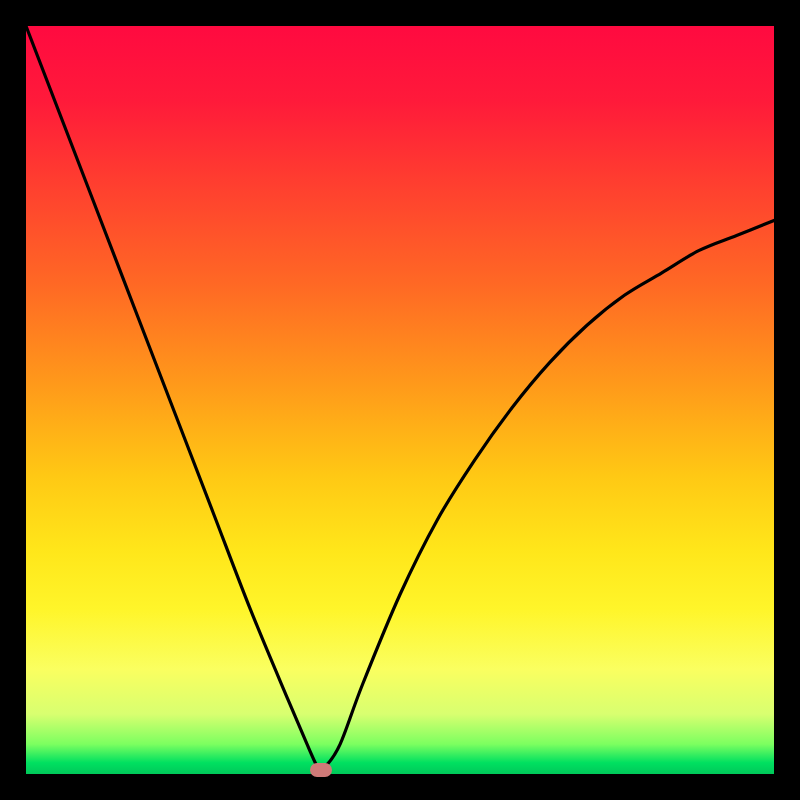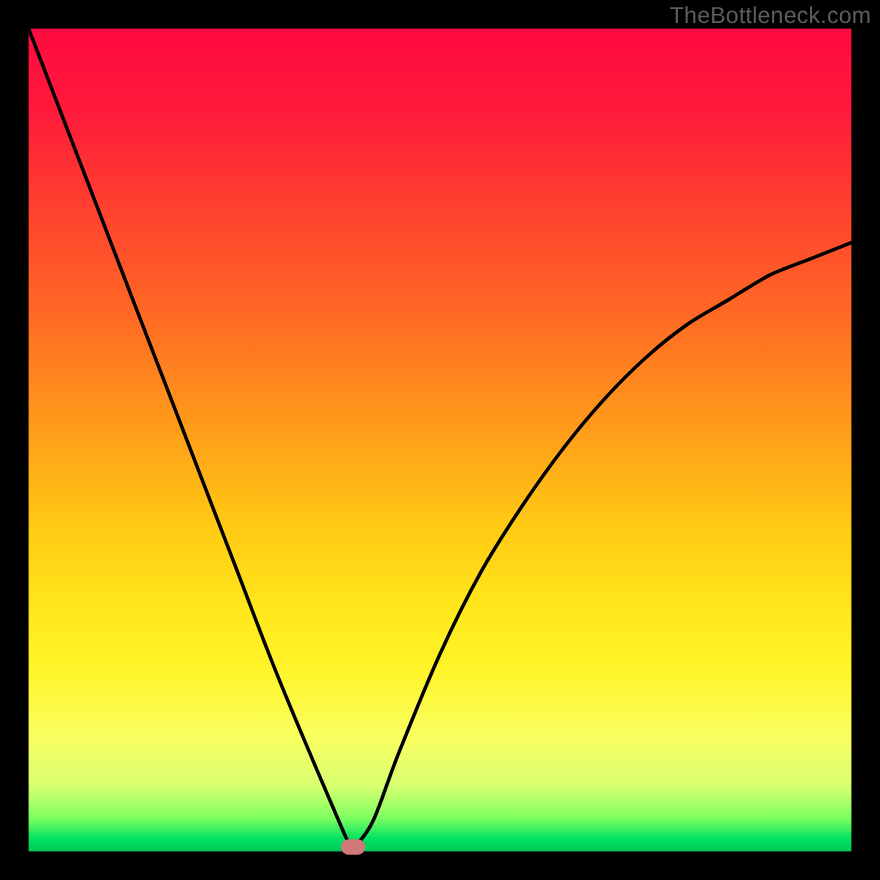--- a/index.html
+++ b/index.html
@@ -59,14 +59,13 @@
 </head>
 <body>
 
 <div class="frame">
   <div class="plot-area">
     <svg class="curve" viewBox="0 0 748 748" preserveAspectRatio="none">
       <path id="curve-path" fill="none" stroke="#000" stroke-width="3.2" stroke-linecap="round" stroke-linejoin="round" d="M 0,0 C 6.233333333333333,16.206666666666667 24.93333333333333,64.82666666666668 37.4,97.24000000000001 C 49.86666666666667,129.65333333333334 62.33333333333333,162.0666666666667 74.8,194.48000000000002 C 87.26666666666667,226.89333333333335 99.73333333333333,259.3066666666667 112.2,291.72 C 124.66666666666667,324.1333333333334 137.13333333333333,356.54666666666674 149.6,388.96000000000004 C 162.06666666666666,421.37333333333333 174.53333333333333,453.78666666666663 187,486.2 C 199.46666666666667,518.6133333333333 211.93333333333334,552.2733333333334 224.4,583.44 C 236.86666666666667,614.6066666666667 251.82666666666668,649.5133333333334 261.8,673.2 C 271.77333333333337,696.8866666666667 279.25333333333333,714.3399999999999 284.24,725.56 C 289.2266666666667,736.78 289.2266666666667,738.0266666666666 291.72,740.52 C 294.21333333333337,743.0133333333333 295.46,744.26 299.2,740.52 C 302.94,736.78 307.9266666666666,731.7933333333334 314.15999999999997,718.08 C 320.3933333333333,704.3666666666667 326.62666666666667,683.1733333333334 336.6,658.24 C 346.5733333333334,633.3066666666666 361.5333333333333,595.9066666666668 374,568.48 C 386.4666666666667,541.0533333333333 398.9333333333334,516.1199999999999 411.40000000000003,493.67999999999995 C 423.8666666666667,471.23999999999995 436.33333333333337,452.54 448.8,433.84000000000003 C 461.26666666666665,415.14000000000004 473.73333333333335,397.6866666666667 486.2,381.48 C 498.66666666666663,365.2733333333333 511.1333333333333,350.3133333333333 523.6,336.59999999999997 C 536.0666666666667,322.88666666666666 548.5333333333333,310.41999999999996 561,299.2 C 573.4666666666667,287.98 585.9333333333333,278.00666666666666 598.4,269.28 C 610.8666666666667,260.5533333333333 623.3333333333333,254.31999999999996 635.8,246.83999999999997 C 648.2666666666667,239.35999999999999 660.7333333333333,230.6333333333333 673.2,224.39999999999998 C 685.6666666666667,218.16666666666666 698.1333333333333,214.4266666666667 710.6,209.44000000000005 C 723.0666666666667,204.4533333333334 741.7666666666667,196.97333333333336 748,194.48000000000002"></path>
     </svg>
     <div class="marker" id="min-marker" style="left: 284.46px; top: 737.26px;"></div>
   </div>
-  <div class="watermark">TheBottleneck.com</div>
 </div>
 
 </body></html>

